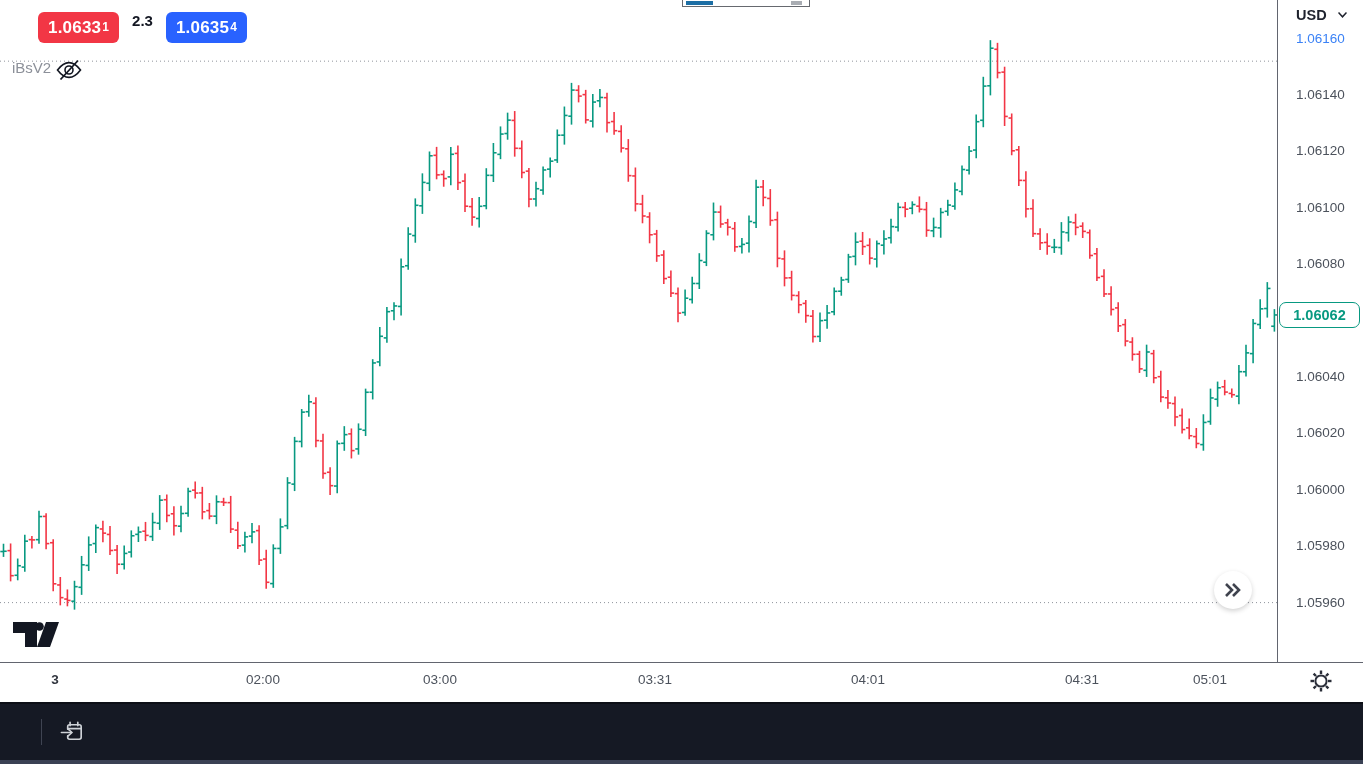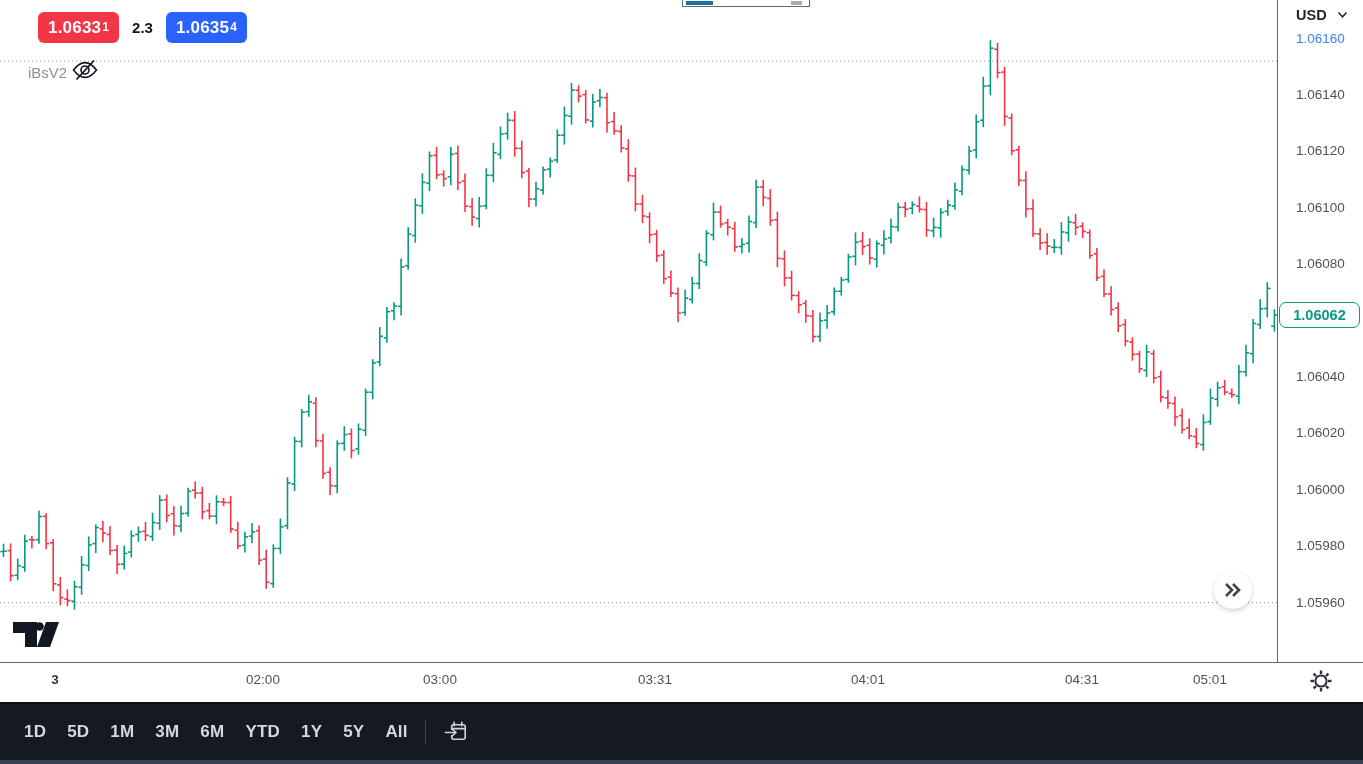--- a/index.html
+++ b/index.html
@@ -5,28 +5,28 @@
   * { margin:0; padding:0; box-sizing:border-box; }
   html,body { width:1363px; height:764px; overflow:hidden; background:#ffffff;
               font-family:"Liberation Sans","DejaVu Sans",sans-serif; }
   .root { position:relative; width:1363px; height:764px; background:#fff; }
 
   
   .chart-pane { position:absolute; left:0; top:0; width:1277px; height:662px; overflow:hidden; }
   #bars-svg { position:absolute; left:0; top:0; }
 
   
-  .quote-row { position:absolute; left:14px; top:12px; display:flex; align-items:center; gap:13px; z-index:6;padding-left:24px; }
+  .quote-row { position:absolute; left:14px; top:12px; display:flex; align-items:flex-start; gap:13px; z-index:6;padding-left:24px; }
   .badge { height:31px; border-radius:6px; color:#fff; font-size:17px; font-weight:700;
            display:flex; align-items:center; padding:0 10px; letter-spacing:.2px; }
   .badge sup { font-size:12px; font-weight:700; margin-left:1px; transform:translateY(-1px); }
   .spread { color:#131722; font-size:15px; font-weight:600; }
 
   
-  .indicator-row { position:absolute; left:12px; top:59px; display:flex; align-items:flex-end; gap:4px; z-index:6;margin-left:16px; }
+  .indicator-row { position:absolute; left:12px; top:59px; display:flex; align-items:flex-start; gap:4px; z-index:6; }
   .indicator-label { color:#8c9099; font-size:15px; }
 
   
   .popup-clip { position:absolute; left:682px; top:0; width:128px; height:7px; background:#fff;
                 border:1px solid #66696f; border-top:none; z-index:7; }
   .popup-clip .prog { position:absolute; left:3px; top:1px; width:27px; height:4px; }
   .popup-clip .blob { position:absolute; right:7px; top:1px; width:11px; height:4px; background:#a9adb3; }
 
   
   .more-btn { position:absolute; left:1214px; top:571px; width:38px; height:38px; border-radius:50%;
@@ -1059,31 +1059,20 @@
   <div class="time-label major" style="left: 55px;">3</div>
       <div class="time-label" style="left: 263px;">02:00</div>
       <div class="time-label" style="left: 440px;">03:00</div>
       <div class="time-label" style="left: 655px;">03:31</div>
       <div class="time-label" style="left: 868px;">04:01</div>
       <div class="time-label" style="left: 1082px;">04:31</div>
       <div class="time-label" style="left: 1210px;">05:01</div>
     </div>
 
   <div class="toolbar">
-    <div class="ranges">
-      <span class="range-btn">1D</span>
-      <span class="range-btn">5D</span>
-      <span class="range-btn">1M</span>
-      <span class="range-btn">3M</span>
-      <span class="range-btn">6M</span>
-      <span class="range-btn">YTD</span>
-      <span class="range-btn">1Y</span>
-      <span class="range-btn">5Y</span>
-      <span class="range-btn">All</span>
-    </div>
     <div class="tb-divider"></div>
     <div style="display:flex;align-items:center;">
       <svg width="27" height="27" viewBox="0 0 28 28" fill="none" stroke="#cfd3d8" stroke-width="1.7" stroke-linecap="round" stroke-linejoin="round">
         <path d="M9,10.5 V8 Q9,6 11,6 H21 Q23,6 23,8 V19 Q23,21 21,21 H11 Q9,21 9,19 V17.5"></path>
         <line x1="9.5" y1="10" x2="22.5" y2="10"></line>
         <line x1="11.5" y1="3.5" x2="11.5" y2="7"></line>
         <line x1="19.5" y1="3.5" x2="19.5" y2="7"></line>
         <path d="M2.5,14 H13"></path>
         <path d="M9.5,10.5 L13.5,14 L9.5,17.5"></path>
       </svg>

